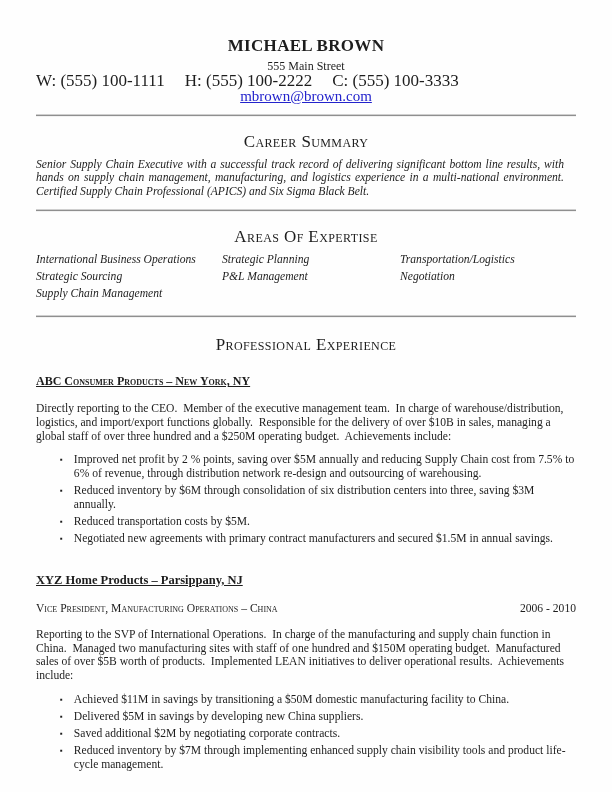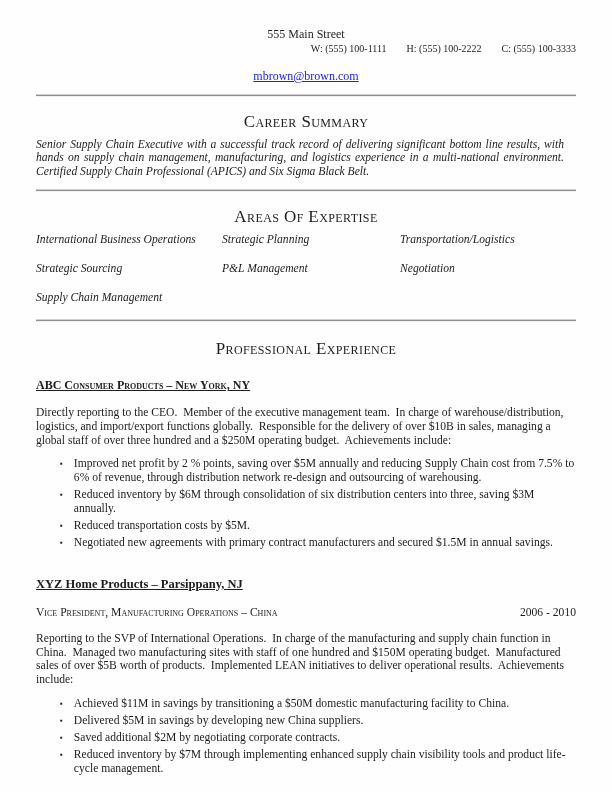--- a/index.html
+++ b/index.html
@@ -11,22 +11,22 @@
     padding: 28px 36px 40px 36px;
     background: #fefefe;
     font-family: "Liberation Serif", "DejaVu Serif", serif;
     color: #1d1d1d;
   }
 
   
   .hdr { text-align: center; }
   .name { font-size: 17px; font-weight: bold; letter-spacing: 0.3px; margin: 8px 0 4px 0; }
   .addr { font-size: 12px; line-height: 13px; }
-  .phones { display: flex; justify-content: flex-end; gap: 20px; font-size: 10px; line-height: 13px; margin-top: 1px; }
-  .email-row { font-size: 12px; line-height: 14px; margin-top: 14px; }
+  .phones { display: flex; justify-content: flex-start; gap: 20px; font-size: 17px; line-height: 13px; margin-top: 1px; }
+  .email-row { font-size: 15px; line-height: 14px; margin-top: 2px; }
   .email-link { color: #2323cc; text-decoration: underline; cursor: pointer; }
 
   
   .rule {
     height: 1px;
     border: none;
     border-top: 1px solid #cfcfcf;
     border-bottom: 1px solid #f2f2f2;
     background: #8f8f8f;
     margin: 11px 0 0 0;
@@ -49,21 +49,21 @@
     font-size: 11.6px;
     line-height: 1.16;
     white-space: pre-wrap;
     margin: 0 12px 11px 0;
   }
 
   
   .expertise-grid {
     display: grid;
     grid-template-columns: 186px 178px 1fr;
-    row-gap: 16px;
+    row-gap: 4px;
     font-style: italic;
     font-size: 11.6px;
     margin: 3px 0 15px 0;
   }
 
   
   .experience-heading { margin-top: 17px; margin-bottom: 0; }
   .company {
     font-size: 12px;
     font-weight: bold;
@@ -98,20 +98,21 @@
   }
   .bullet-glyph { font-size: 8px; line-height: 14px; flex: 0 0 auto; }
   .achievement-text { flex: 1 1 auto; }
 </style>
 </head>
 <body>
 
 <div class="page">
 
   <header class="hdr">
+    <div class="name">MICHAEL BROWN</div>
     <div class="addr">555 Main Street</div>
     <div class="phones">
       <span>W: (555) 100-1111</span>
       <span>H: (555) 100-2222</span>
       <span>C: (555) 100-3333</span>
     </div>
     <div class="email-row">
       <a class="email-link">mbrown@brown.com</a>
     </div>
   </header>

